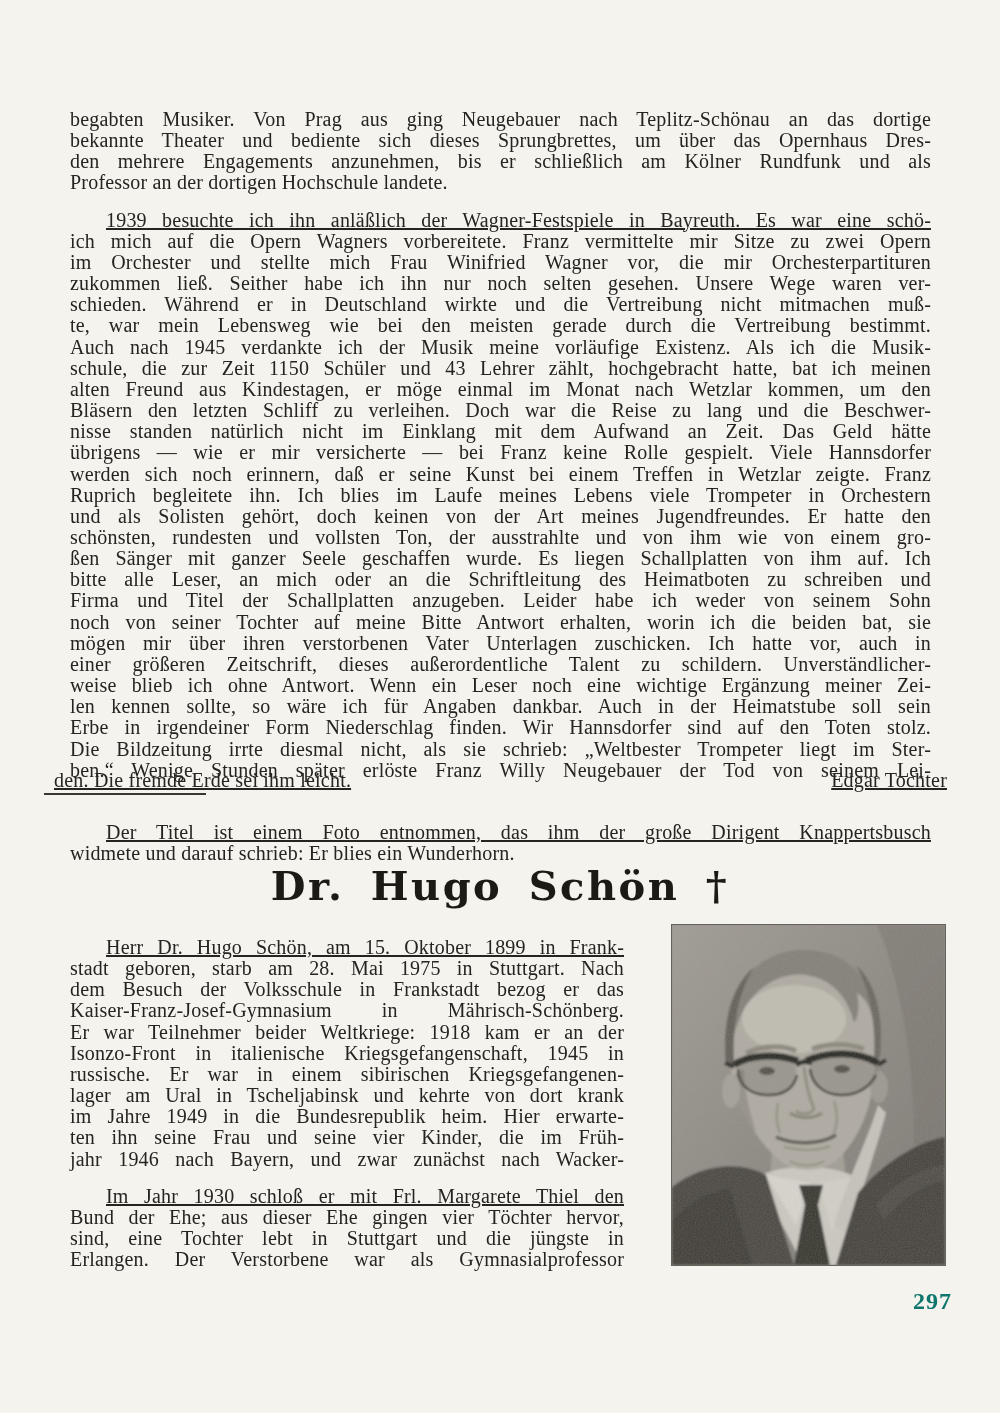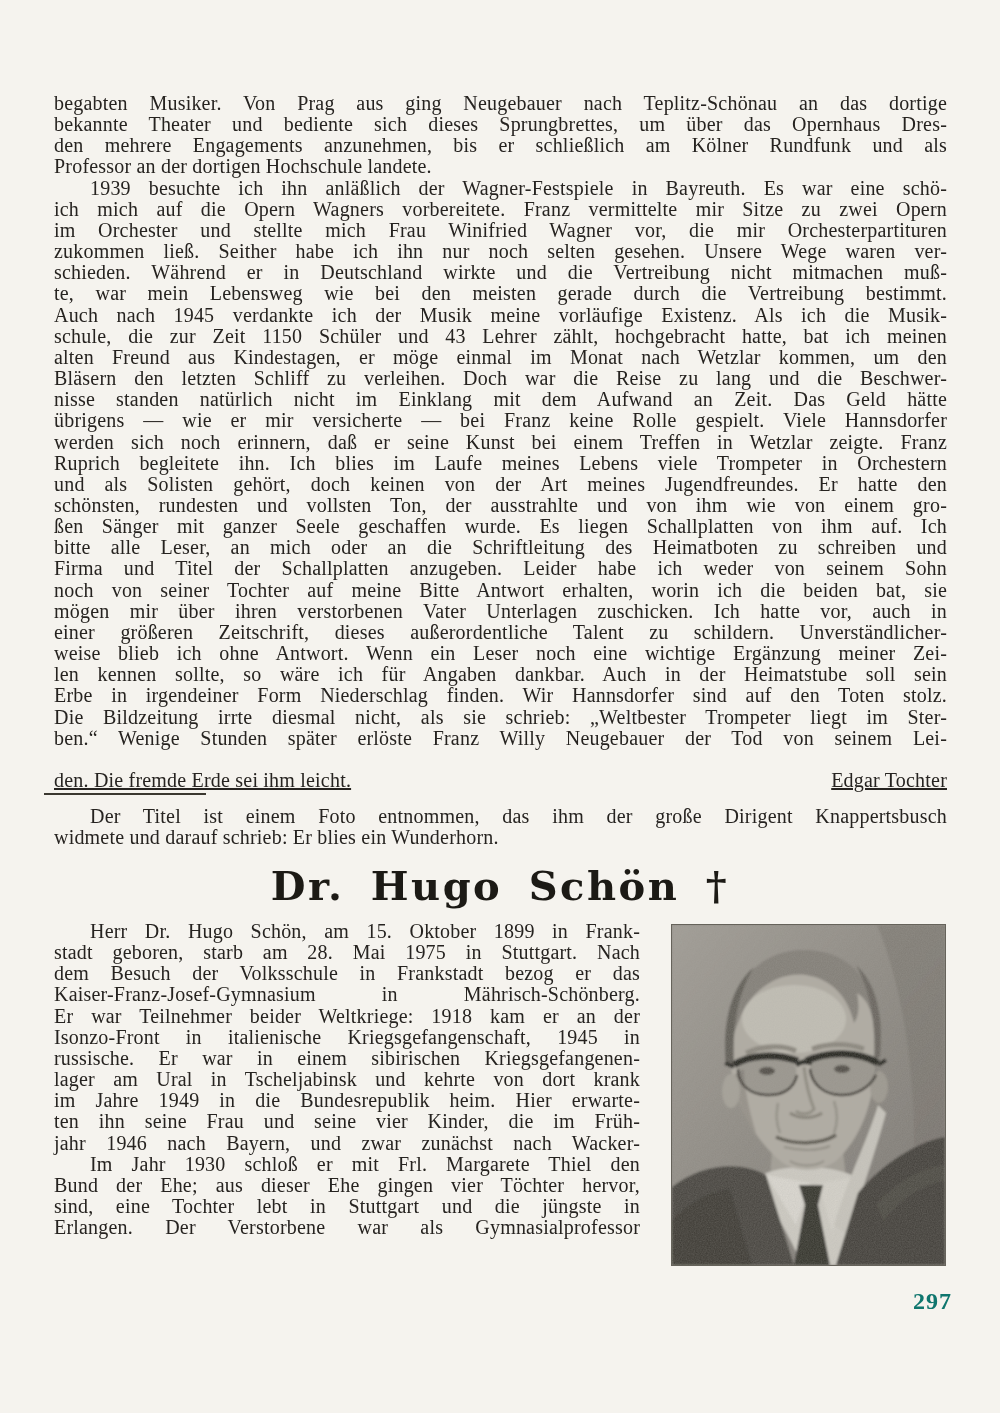--- a/index.html
+++ b/index.html
@@ -11,22 +11,22 @@
     overflow: hidden;
     font-family: "Liberation Serif", serif;
     color: var(--ink, #262320);
   }
   .textblock {
     position: absolute;
     font-size: 20px;
     line-height: 21.15px;
     letter-spacing: 0.2px;
   }
-  .para { margin: 0; }
-  .para.indent .tline:first-child { text-indent: 1.8em; }
+  .para { margin: 16px; }
+  .para.indent .tline:first-child { text-indent: 1.8em; text-decoration: underline; }
   .tline {
     text-align: justify;
     text-align-last: justify;
     white-space: normal;
   }
   .tline.lastline { text-align-last: left; }
   .main     { left: 54px; top: 93px;  width: 893px; }
   .sigline  {
     position: absolute; left: 54px; top: 770px; width: 893px;
     display: flex; justify-content: space-between;

